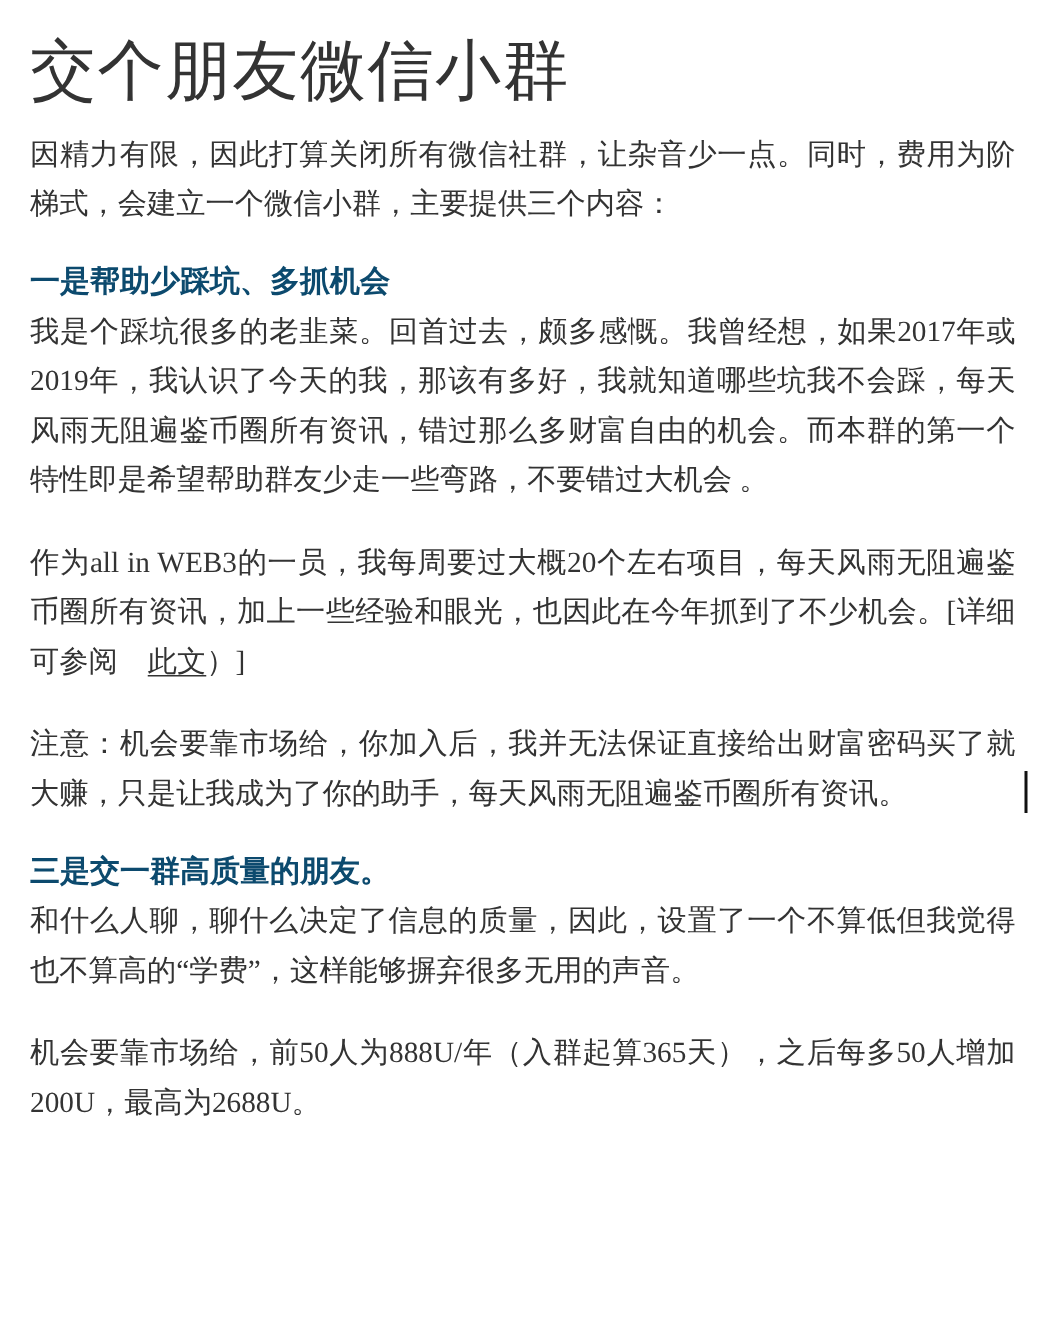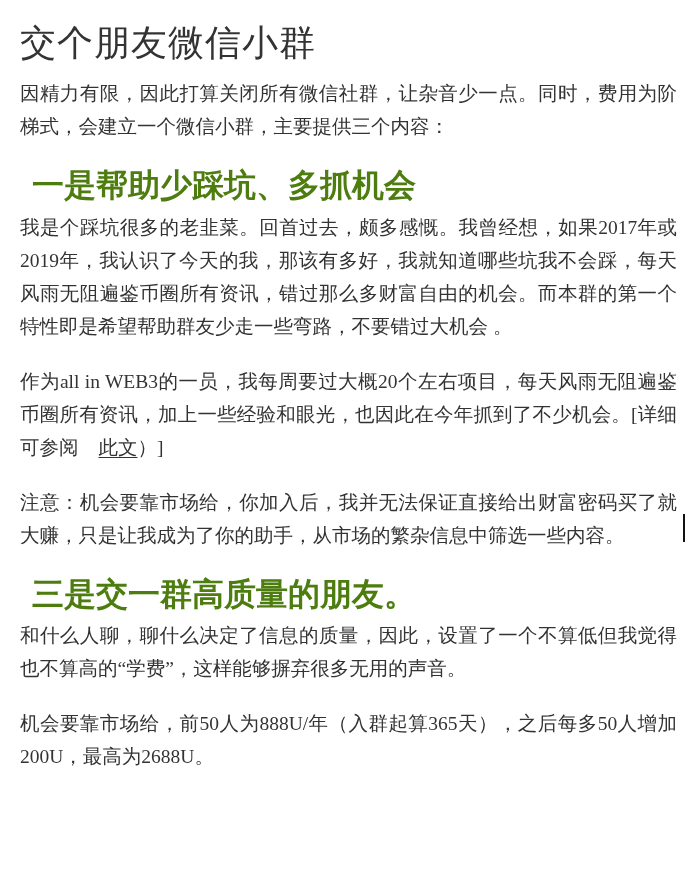--- a/index.html
+++ b/index.html
@@ -16,32 +16,32 @@
     width: 691px;
     height: 893px;
     padding: 22px 14px 0 20px;
     font-family: "Liberation Serif", "DejaVu Serif", serif;
     color: #333333;
   }
   h1.doc-title {
     margin: 0 0 12px 0;
     font-family: "Liberation Serif", "DejaVu Serif", serif;
     font-weight: 400;
-    font-size: 36px;
+    font-size: 44px;
     line-height: 1.2;
     letter-spacing: 1px;
     color: #333333;
   }
   h2.sec-heading {
-    margin: 0 0 4px 12px;
+    margin: 0 0 4px 0;
     font-family: "Liberation Sans", "DejaVu Sans", sans-serif;
     font-weight: 700;
-    font-size: 32px;
+    font-size: 20px;
     line-height: 1.3;
-    color: #4d7c0f;
+    color: #0c4a6e;
   }
   p.body-para {
     margin: 0 0 22px 0;
     font-size: 19.5px;
     line-height: 33px;
     color: #333333;
     text-align: justify;
     text-justify: inter-ideograph;
   }
   p.body-para.bold {
@@ -72,21 +72,21 @@
 
   <p class="body-para">因精力有限，因此打算关闭所有微信社群，让杂音少一点。同时，费用为阶梯式，会建立一个微信小群，主要提供三个内容：</p>
 
   <h2 class="sec-heading">一是帮助少踩坑、多抓机会</h2>
 
   <p class="body-para">我是个踩坑很多的老韭菜。回首过去，颇多感慨。我曾经想，如果2017年或2019年，我认识了今天的我，那该有多好，我就知道哪些坑我不会踩，每天风雨无阻遍鉴币圈所有资讯，错过那么多财富自由的机会。而本群的第一个特性即是希望帮助群友少走一些弯路，不要错过大机会 。</p>
 
 
   <p class="body-para"><span>作为all in WEB3的一员，我每周要过大概20个左右项目，每天风雨无阻遍鉴币圈所有资讯，加上一些经验和眼光，也因此在今年抓到了不少机会。[详细可参阅</span><a class="doc-link" href="#">此文</a><span>）]</span></p>
 
-  <p class="body-para">注意：机会要靠市场给，你加入后，我并无法保证直接给出财富密码买了就大赚，只是让我成为了你的助手，从市场的繁杂信息中筛选一些内容。</p>
+  <p class="body-para">注意：机会要靠市场给，你加入后，我并无法保证直接给出财富密码买了就大赚，只是让我成为了你的助手，每天风雨无阻遍鉴币圈所有资讯。</p>
 
   <h2 class="sec-heading">三是交一群高质量的朋友。</h2>
 
   <p class="body-para">和什么人聊，聊什么决定了信息的质量，因此，设置了一个不算低但我觉得也不算高的“学费”，这样能够摒弃很多无用的声音。</p>
 
 
   <p class="body-para">机会要靠市场给，前50人为888U/年（入群起算365天），之后每多50人增加200U，最高为2688U。</p>
 
   <div class="text-caret"></div>
 

